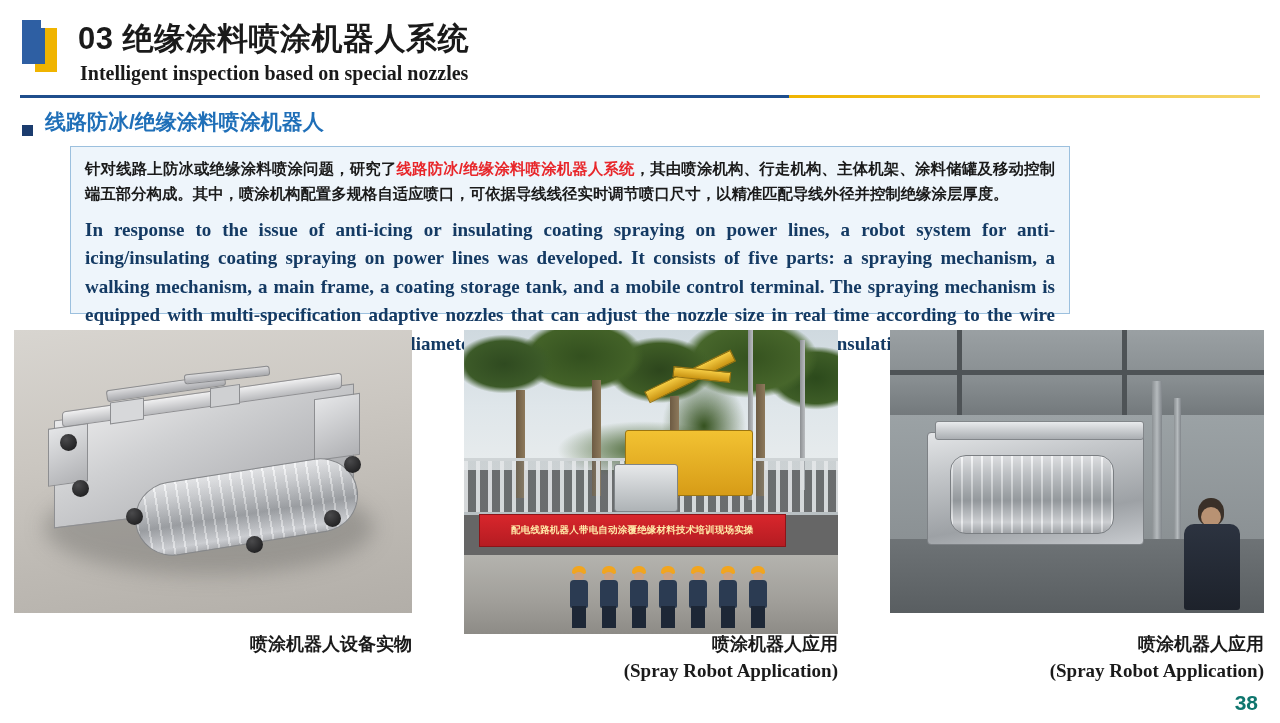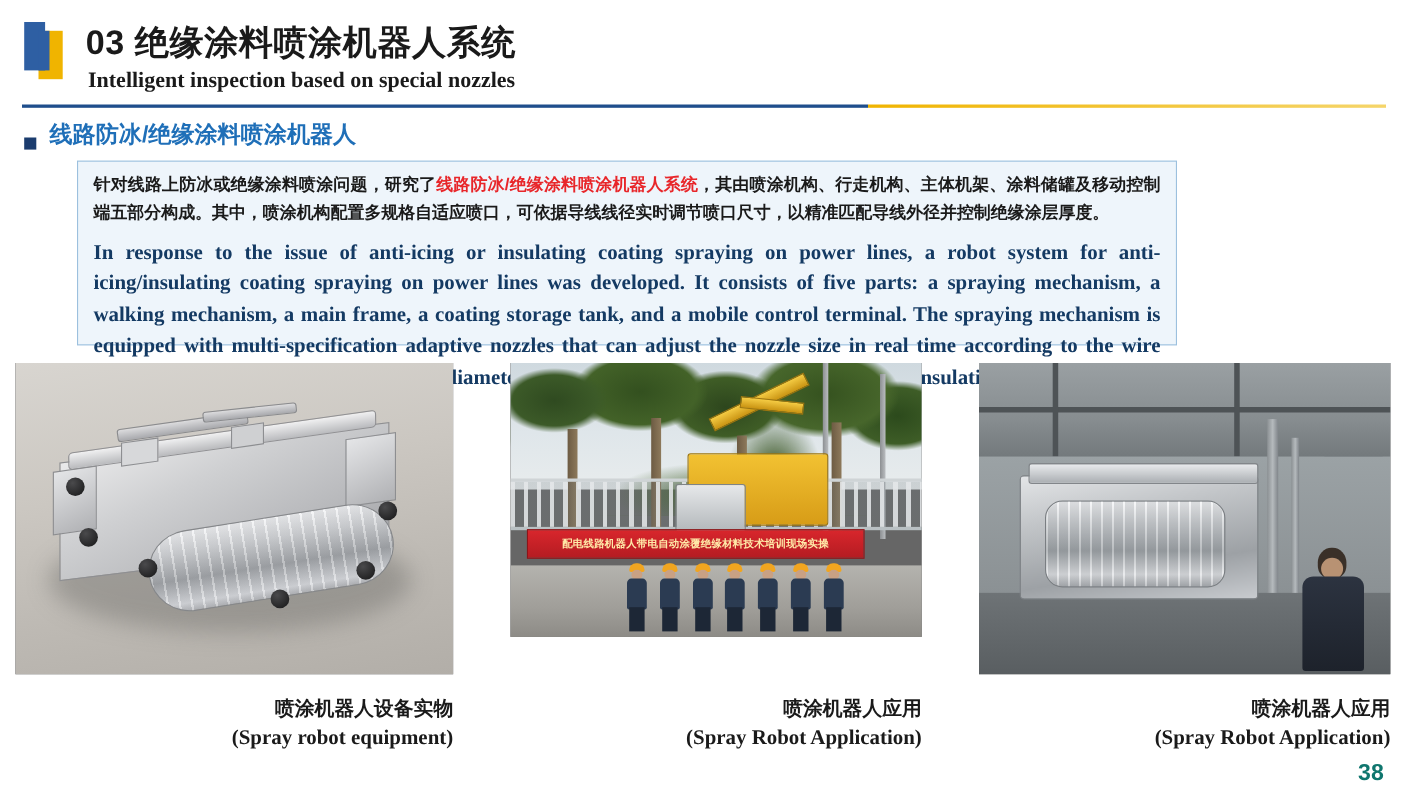--- a/index.html
+++ b/index.html
@@ -136,21 +136,21 @@
     width: 1280px;
     height: 290px;
   }
   .fig {
     position: absolute;
     top: 0;
     overflow: hidden;
     background: #666;
   }
   .fig1 { left: 14px;  width: 398px; height: 283px; }
-  .fig2 { left: 464px; width: 374px; height: 249px; }
+  .fig2 { left: 464px; width: 374px; height: 304px; }
   .fig3 { left: 890px; width: 374px; height: 283px; }
 
   .caption {
     position: absolute;
     text-align: right;
     line-height: 1.42;
   }
   .caption .cap-cn {
     display: block;
     font-size: 18px;
@@ -578,21 +578,20 @@
       <div class="p3-worker">
         <div class="head"></div>
           <div class="face"></div>
           <div class="body"></div>
       </div>
     </div>
   </div>
 
   <div class="caption cap1">
     <span class="cap-cn">喷涂机器人设备实物</span>
-    <span class="cap-en">(Spray robot equipment)</span>
   </div>
   <div class="caption cap2">
     <span class="cap-cn">喷涂机器人应用</span>
     <span class="cap-en">(Spray Robot Application)</span>
   </div>
   <div class="caption cap3">
     <span class="cap-cn">喷涂机器人应用</span>
     <span class="cap-en">(Spray Robot Application)</span>
   </div>
 

